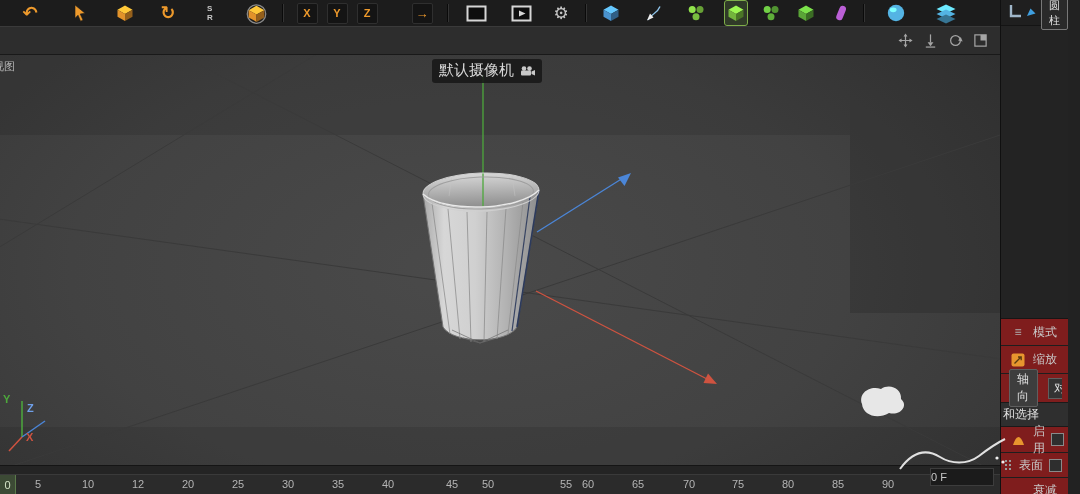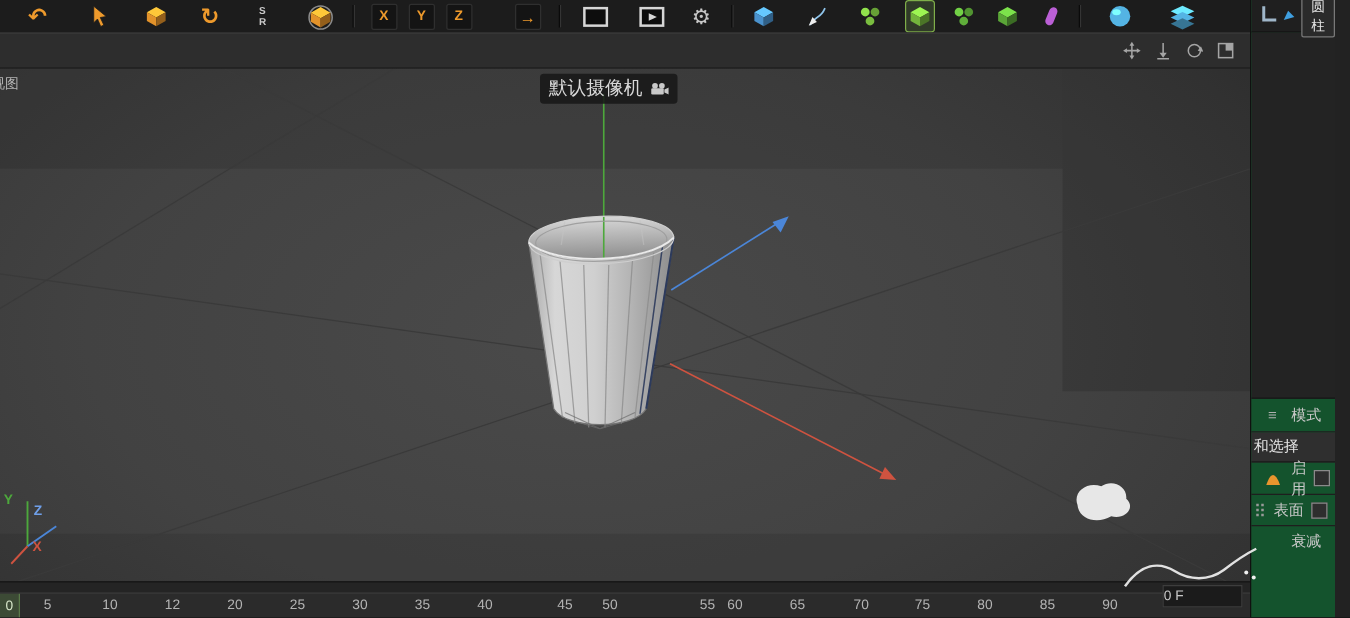--- a/index.html
+++ b/index.html
@@ -38,21 +38,21 @@
   
   #timeline{position:absolute;left:0;top:465px;width:1000px;height:29px;background:#242424;border-top:1px solid #151515;}
   #ruler{position:absolute;left:0;top:8px;width:1000px;height:21px;background:#2b2b2b;border-top:1px solid #3a3a3a;}
   .tick-label{position:absolute;top:3px;width:26px;text-align:center;font-size:11px;color:#b4b4b4;}
   #frame-marker{position:absolute;left:0;top:0;width:15px;height:20px;background:#3c4a35;border-right:1px solid #5a7a4a;
                 color:#d5e4c8;font-size:11px;text-align:center;line-height:20px;}
   #frame-field{position:absolute;left:930px;top:2px;width:62px;height:16px;background:#1b1b1b;border:1px solid #3d3d3d;
                color:#c8c8c8;font-size:11px;line-height:16px;padding-left:0;}
 
   
-  #right-panel{position:absolute;left:1000px;top:0;width:68px;height:494px;background:#14532d;
+  #right-panel{position:absolute;left:1000px;top:0;width:68px;height:494px;background:#7f1d1d;
                border-left:1px solid #101010;box-sizing:border-box;font-size:12px;color:#c8c8c8;overflow:hidden;}
   .rp-header{height:25px;display:flex;align-items:center;gap:4px;padding-left:7px;background:#1f1f1f;border-bottom:1px solid #141414;}
   .obj-btn{background:#2a2a2a;border:1px solid #787878;border-radius:2px;color:#e4e4e4;font-size:11px;
            padding:1px 6px;font-family:inherit;}
   .rp-empty{height:292px;background:#232323;border-bottom:1px solid #161616;}
   .rp-row{display:flex;align-items:center;padding:0 6px 0 8px;gap:6px;border-bottom:1px solid #1e1e1e;}
   .rp-icon{width:18px;display:flex;justify-content:center;align-items:center;flex:none;color:#b0b0b0;}
   .cb{width:11px;height:11px;border:1px solid #8a8a8a;background:#2e2e2e;margin-left:auto;flex:none;}
   .tab-box{display:inline-block;padding:1px 7px;background:#3d3d3d;border:1px solid #5f5f5f;border-radius:2px;color:#ddd;}
   .tab-partial{display:inline-block;margin-left:4px;padding:1px 0 1px 5px;background:#333;border:1px solid #5f5f5f;
@@ -355,21 +355,34 @@
       <button class="obj-btn">圆柱</button>
     </div>
 
     <div class="rp-empty"></div>
 
     <div class="rp-row" style="height:26px">
       <span class="rp-icon">≡</span>
       <span>模式</span>
     </div>
 
-
+    <div class="rp-row" style="height:27px">
+      <span class="rp-icon">
+        <svg width="14" height="14">
+            <rect x="0.5" y="0.5" width="13" height="13" rx="2" fill="#e8952e"></rect>
+            <path d="M3.5,10.5 L10,4 M7,4 h3.2 v3.2" stroke="#5a3a10" stroke-width="1.3" fill="none"></path>
+          </svg>
+      </span>
+      <span>缩放</span>
+    </div>
+
+    <div class="rp-row" style="height:28px;border-bottom:1px solid #1a1a1a">
+      <span class="tab-box">轴向</span>
+      <span class="tab-partial">对</span>
+    </div>
 
     <div class="rp-section" style="height:23px">和选择</div>
 
     <div class="rp-row" style="height:25px">
       <span class="rp-icon">
         <svg width="13" height="13">
             <path d="M1,12 Q6.5,-4 12,12 Z" fill="#e8952e"></path>
           </svg>
       </span>
       <span>启用</span>

